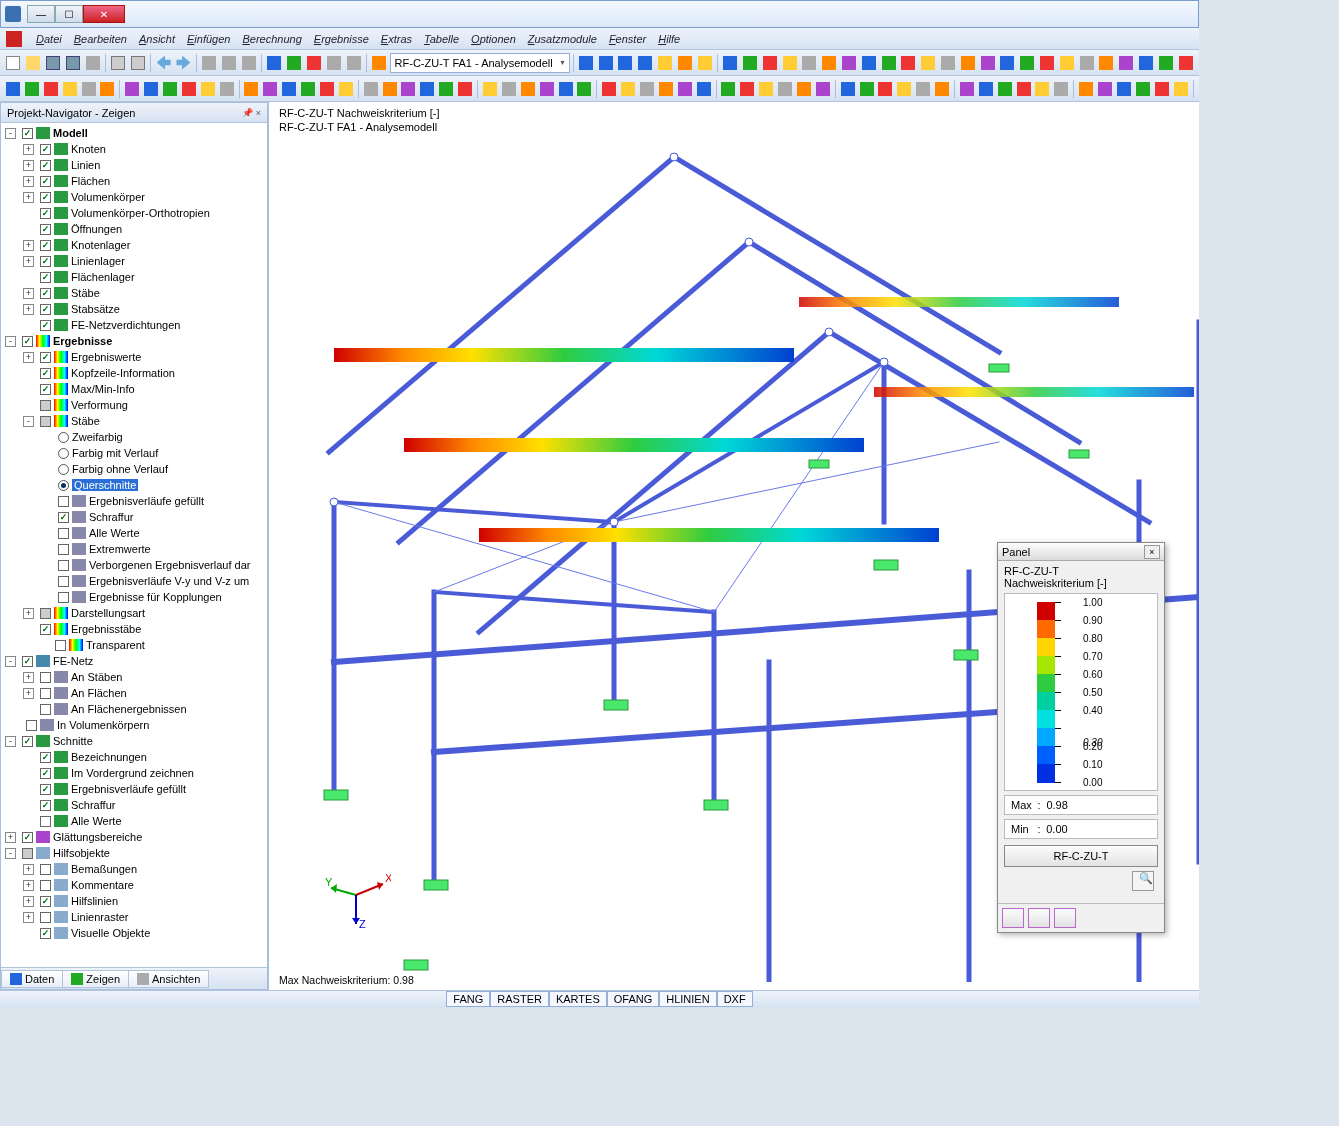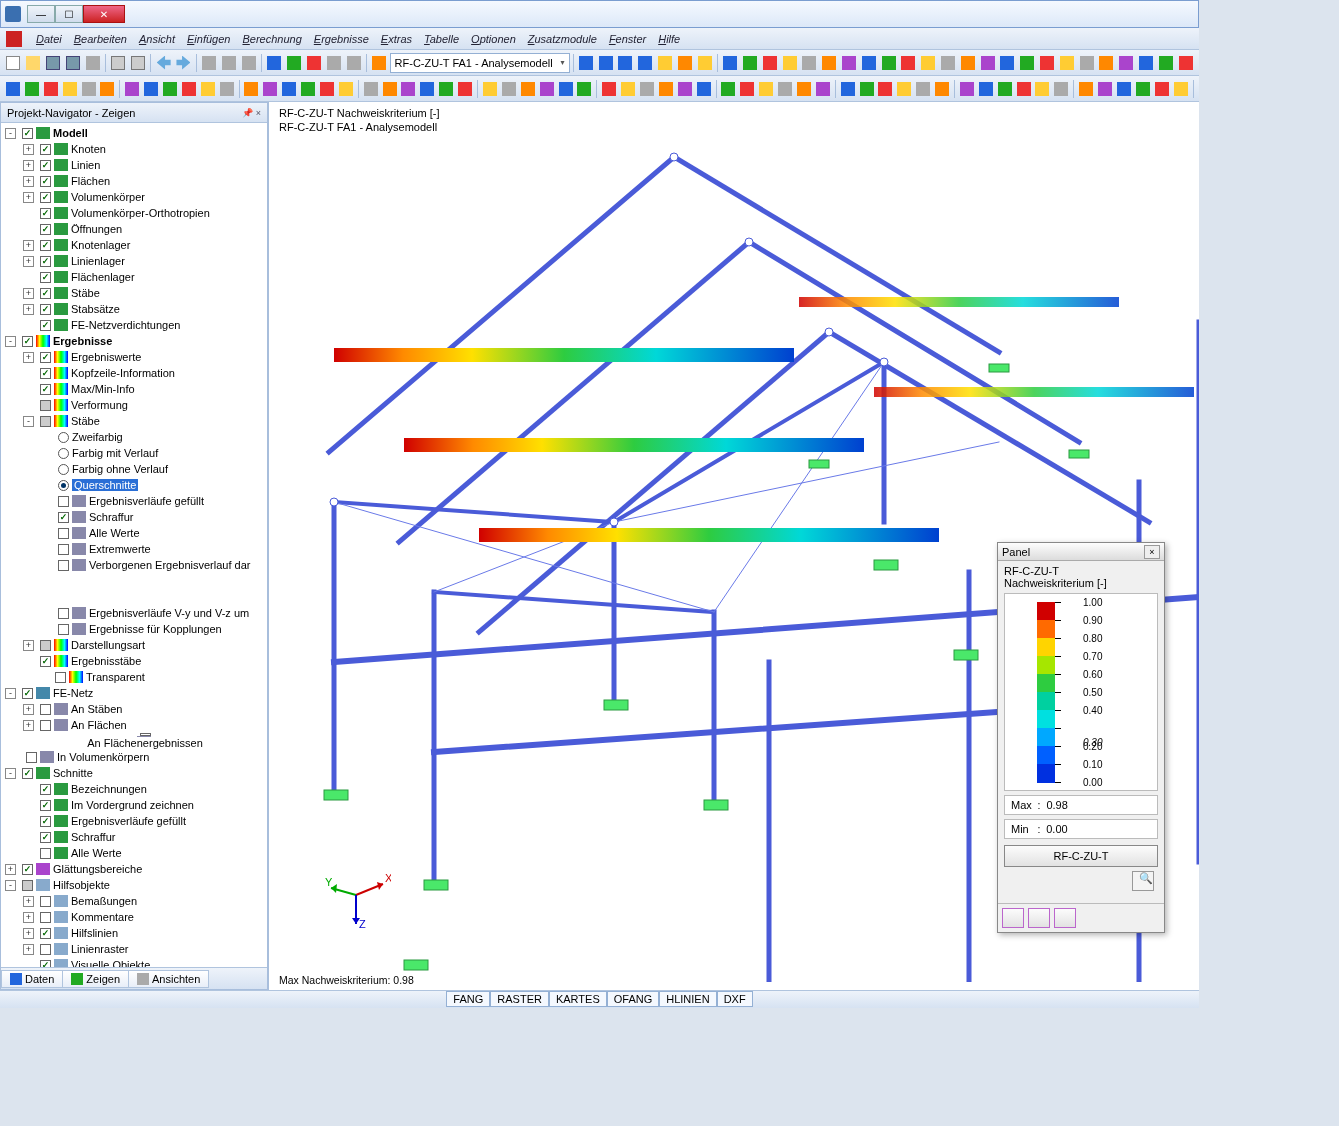--- a/index.html
+++ b/index.html
@@ -620,21 +620,21 @@
           <span class="cb"></span>
           <span class="ico" style="background: rgb(136, 136, 170);"></span>
           <span class="lbl">Extremwerte</span>
         </div>
         <div class="tn" style="padding-left: 40px;">
           <span class="noexp"></span>
           <span class="cb"></span>
           <span class="ico" style="background: rgb(136, 136, 170);"></span>
           <span class="lbl">Verborgenen Ergebnisverlauf dar</span>
         </div>
-        <div class="tn" style="padding-left: 40px; margin-top: 32px;">
+        <div class="tn" style="padding-left: 40px;">
           <span class="noexp"></span>
           <span class="cb"></span>
           <span class="ico" style="background: rgb(136, 136, 170);"></span>
           <span class="lbl">Ergebnisverläufe V-y und V-z um</span>
         </div>
         <div class="tn" style="padding-left: 40px;">
           <span class="noexp"></span>
           <span class="cb"></span>
           <span class="ico" style="background: rgb(136, 136, 170);"></span>
           <span class="lbl">Ergebnisse für Kopplungen</span>
@@ -668,21 +668,21 @@
           <span class="cb"></span>
           <span class="ico" style="background: rgb(136, 136, 170);"></span>
           <span class="lbl">An Stäben</span>
         </div>
         <div class="tn" style="padding-left: 22px;">
           <span class="exp">+</span>
           <span class="cb"></span>
           <span class="ico" style="background: rgb(136, 136, 170);"></span>
           <span class="lbl">An Flächen</span>
         </div>
-        <div class="tn" style="padding-left: 22px; flex-direction: column;">
+        <div class="tn" style="padding-left: 22px;">
           <span class="noexp"></span>
           <span class="cb"></span>
           <span class="ico" style="background: rgb(136, 136, 170);"></span>
           <span class="lbl">An Flächenergebnissen</span>
         </div>
         <div class="tn" style="padding-left: 8px;">
           <span class="noexp"></span>
           <span class="cb"></span>
           <span class="ico" style="background: rgb(136, 136, 170);"></span>
           <span class="lbl">In Volumenkörpern</span>

